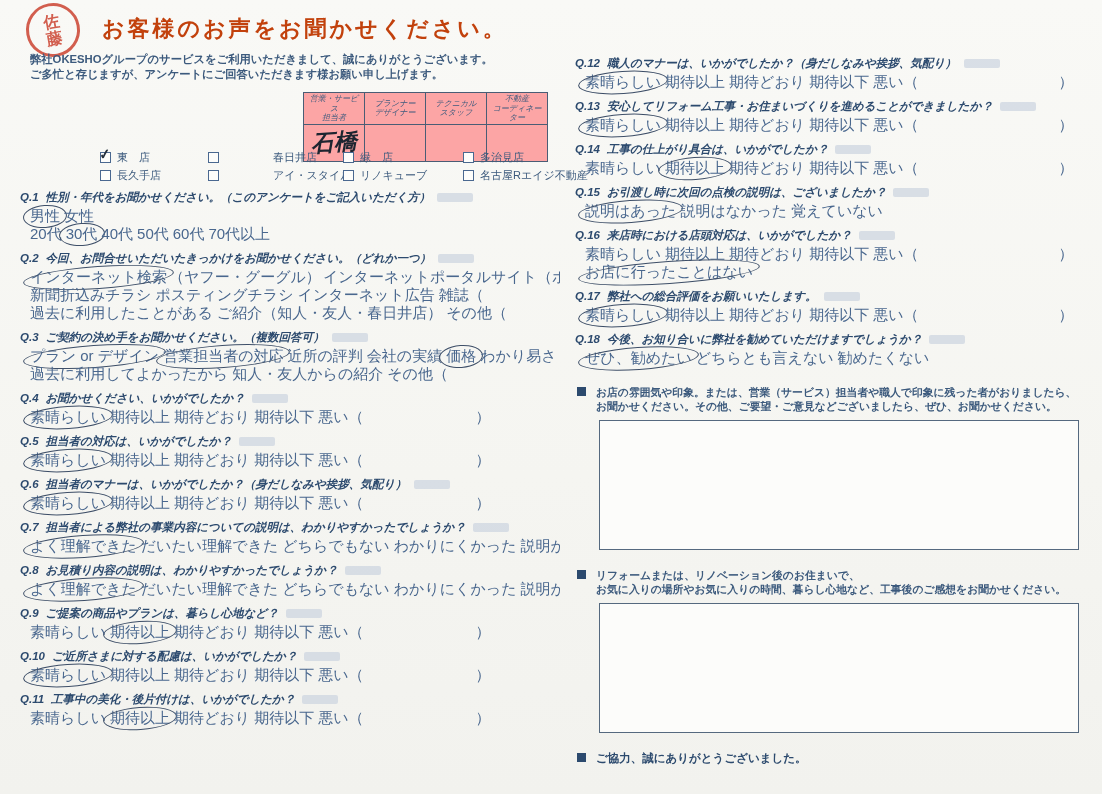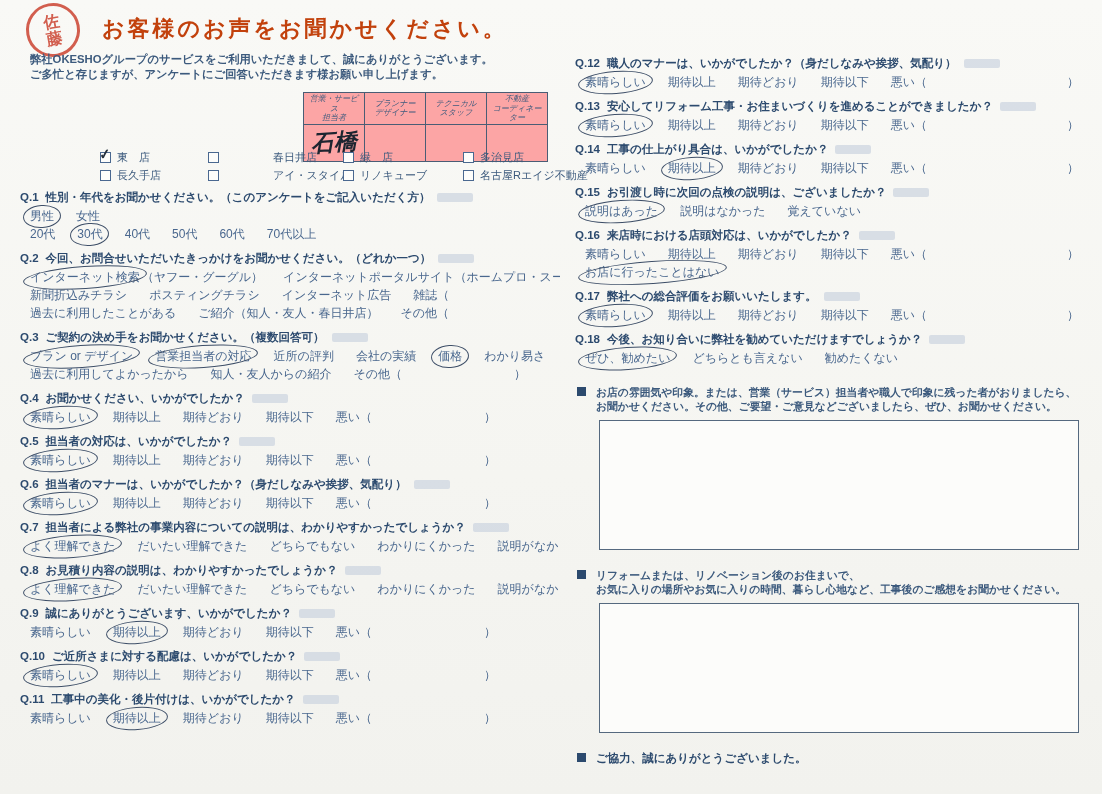--- a/index.html
+++ b/index.html
@@ -55,28 +55,29 @@
 
   
   .col{position:absolute;overflow:hidden;}
   .col-left{left:20px;top:190px;width:540px;height:600px;}
   .col-right{left:575px;top:56px;width:520px;height:736px;}
 
   .q{margin-bottom:10px;}
   .q-title{
     font-size:11.5px;line-height:14px;margin-bottom:5px;color:#2c4a6e;font-weight:bold;
     white-space:nowrap;
+    font-style:italic;
   }
   .q-num{margin-right:7px;}
   .smudge{
     display:inline-block;width:36px;height:9px;background:#cdd6e0;border-radius:2px;
     margin-left:7px;vertical-align:-1px;opacity:.75;
   }
   .opt-row{
-    display:flex;gap:18px;margin:0 0 4px 8px;line-height:14px;font-size:12px;color:#49678e;
+    display:flex;margin:0 0 4px 8px;line-height:14px;font-size:15px;color:#49678e;
   }
   .oi{white-space:nowrap;display:inline-flex;align-items:center;}
   .opt{position:relative;padding:0 2px;}
   .opt.c::after{
     content:"";position:absolute;left:-5px;right:-5px;top:-4px;bottom:-5px;
     border:1.6px solid #3e4f68;border-radius:50%;transform:rotate(-4deg);
   }
   .post{color:#49678e;}
   .pgap{display:inline-block;width:110px;}
   .col-right .pgap{width:138px;}
@@ -375,21 +376,21 @@
           </span>
           <span class="oi">
             <span class="opt">わかりにくかった</span>
           </span>
           <span class="oi">
             <span class="opt">説明がなかった</span>
           </span>
         </div>
       </div>
       <div class="q">
-        <div class="q-title"><span class="q-num">Q.9</span><span>誠にありがとうございます、いかがでしたか？</span><span class="smudge"></span></div>
+        <div class="q-title"><span class="q-num">Q.9</span><span>ご提案の商品やプランは、暮らし心地など？</span><span class="smudge"></span></div>
         <div class="opt-row">
           <span class="oi">
             <span class="opt">素晴らしい</span>
           </span>
           <span class="oi">
             <span class="opt c">期待以上</span>
           </span>
           <span class="oi">
             <span class="opt">期待どおり</span>
           </span>

